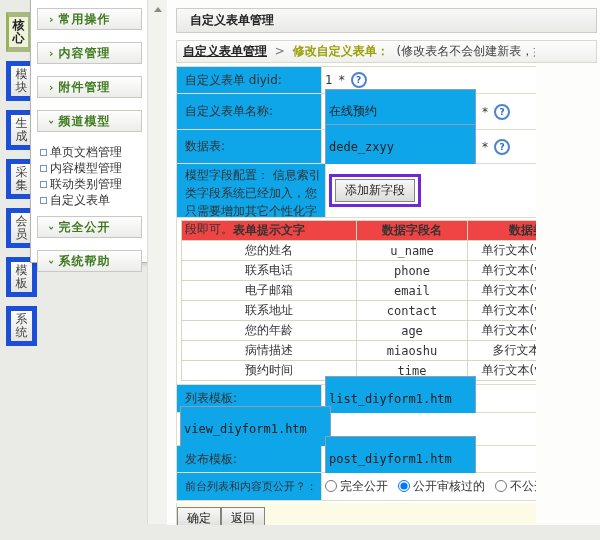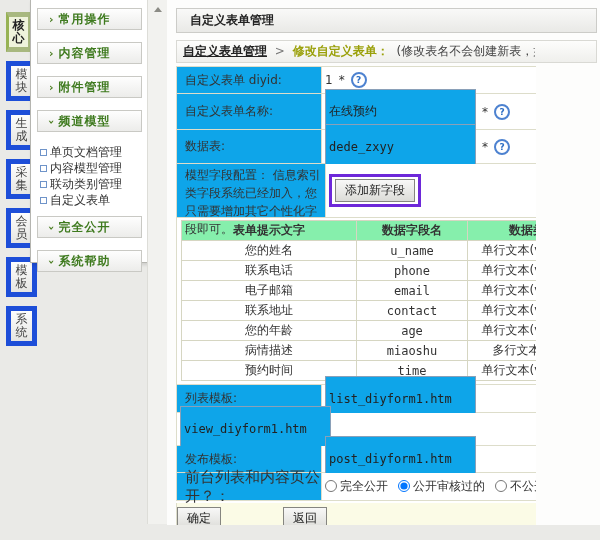--- a/index.html
+++ b/index.html
@@ -46,51 +46,51 @@
   .crumb-cur{color:#9aa00a;font-weight:bold;margin-right:4px}
   .crumb-note{color:#444}
 
   
   #formclip{position:absolute;left:9px;top:66px;width:360px;height:459px;overflow:hidden;background:#fff}
   .frow{display:flex;width:558px;border-left:1px solid #ddddca;border-bottom:1px solid #ddddca;background:#fff}
   .frow.first{border-top:1px solid #ddddca}
   .flabel{width:136px;background:#0ea5e9;padding-left:8px;border-right:1px solid #ddddca;
           display:flex;align-items:center}
   .flabel.multi{display:block;padding:2px 4px 0 8px;line-height:18px}
-  .flabel.small{font-size:15px}
+  .flabel.small{font-size:11px}
   .fvalue{flex:1;padding-left:3px;display:flex;align-items:center;background:#fff}
   .h26{height:26px}.h35{height:35px}.h33{height:33px}.h53{height:53px}
   .h27{height:27px}.h32{height:32px}.h26b{height:26px}
 
   .inputbox{width:143px;height:16px;border:1px solid #8aa0b8;background:#0ea5e9;color:#222;
             font-family:"DejaVu Sans Mono","Liberation Mono",monospace;font-size:12px;padding:14px 3px}
   .star{margin:0 3px 0 6px;color:#333}
   .helpicon{display:inline-block;width:12px;height:12px;border-radius:50%;border:2px solid #4d82d0;
             color:#2f6fc4;font-size:9px;font-weight:bold;line-height:12px;text-align:center;
             background:#fff;margin-left:3px;cursor:pointer}
   .redbox{border:3px solid #6d28d9;padding:2px 3px;display:inline-block}
   .btn{display:inline-block;background:linear-gradient(#f8f8f7,#dcdcd8);border:1px solid #858580;
        padding:2px 9px;font-size:12px;color:#222;cursor:pointer}
 
   .trow{width:558px;border-left:1px solid #ddddca;border-bottom:1px solid #ddddca;background:#fff;
         padding:2px 0 3px 0}
   #fieldstable{border-collapse:collapse;margin-left:4px}
-  #fieldstable th{background:#86efac;font-weight:bold;height:22px}
+  #fieldstable th{background:#ef4444;font-weight:bold;height:22px}
   #fieldstable th,#fieldstable td{border:1px solid #d6d6c2;text-align:center;font-size:12px;
                                   color:#333;height:19px;padding:0 4px;white-space:nowrap}
   .c1{width:166px}.c2{width:102px}.c3{width:122px}
   .mono{font-family:"DejaVu Sans Mono","Liberation Mono",monospace;font-size:10px}
 
   .radio-opt{margin-right:10px;white-space:nowrap;cursor:pointer}
   .radio-opt input{width:12px;height:12px;margin:0 3px 0 0;vertical-align:-2px}
 
   #btnrow{width:558px;height:30px;background:#fbfbe6;border-left:1px solid #ddddca;
           border-bottom:1px solid #ddddca;display:flex;align-items:center;margin-top:2px}
   #ok-btn{}
-  #back-btn{margin-left:62px}
+  #back-btn{}
 </style>
 </head>
 <body>
 
 <div id="page">
 
   <div id="tabstrip">
       <div class="vtab active">核心</div>
       <div class="vtab">模块</div>
       <div class="vtab">生成</div>

